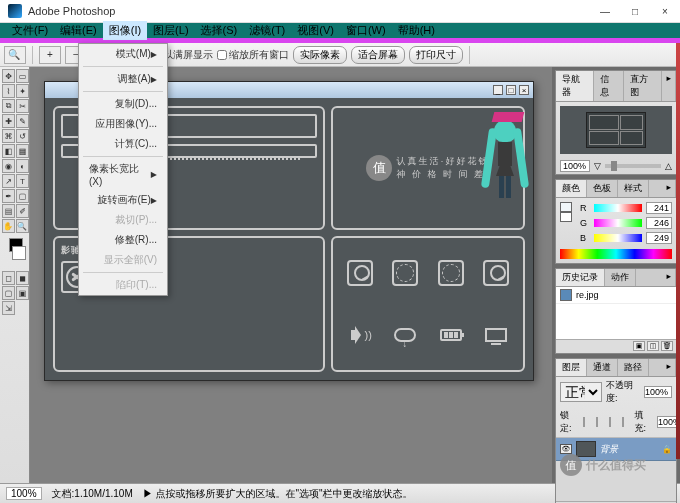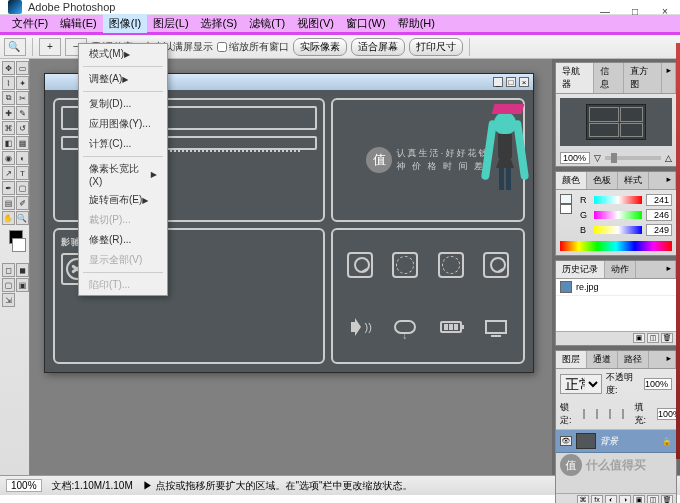--- a/index.html
+++ b/index.html
@@ -1,22 +1,22 @@
 <!DOCTYPE html>
 <html><head>
 <meta charset="utf-8">
 <style>
 *{margin:0;padding:0;box-sizing:border-box;font-family:"Microsoft YaHei",Arial,sans-serif;-webkit-user-select:none;user-select:none}
 body{width:680px;height:503px;background:#fff;overflow:hidden;position:relative}
-.titlebar{height:15px;background:#fff;display:flex;align-items:center;padding:0 8px;border-bottom:1px solid #ddd}
+.titlebar{height:23px;background:#fff;display:flex;align-items:center;padding:0 8px;border-bottom:1px solid #ddd}
 .titlebar .icon{width:14px;height:14px;background:linear-gradient(135deg,#001e36,#31a8ff);border-radius:2px;margin-right:6px}
 .titlebar .title{font-size:11px;color:#333}
 .winbtns{position:absolute;right:0;top:0;display:flex}
 .winbtns div{width:30px;height:23px;display:flex;align-items:center;justify-content:center;font-size:10px;color:#333}
-.menubar{height:20px;background:#f0abfc;display:flex;align-items:center;padding-left:6px;font-size:11px;border-bottom:3px solid #d946ef}
+.menubar{height:20px;background:#0f766e;display:flex;align-items:center;padding-left:6px;font-size:11px;border-bottom:5px solid #d946ef}
 .menubar span{padding:2px 6px;cursor:default}
 .menubar span.active{background:#cce8ff}
 .options{height:24px;background:linear-gradient(#f5f5f5,#e8e8e8);border-bottom:1px solid #bbb;display:flex;align-items:center;padding:0 4px;font-size:10px;color:#333;gap:4px}
 .options .tool-ico{width:22px;height:18px;border:1px solid #aaa;background:#eee;display:flex;align-items:center;justify-content:center}
 .options .sep{width:1px;height:18px;background:#bbb;margin:0 2px}
 .options .chk{display:flex;align-items:center;gap:2px}
 .options .chk input{width:10px;height:10px}
 .btn-sm{padding:1px 6px;border:1px solid #999;background:linear-gradient(#fff,#ddd);border-radius:7px;font-size:10px}
 .tabs-right{margin-left:auto;display:flex;gap:1px}
 .tabs-right .tab{padding:2px 8px;border:1px solid #999;background:#ddd;border-radius:3px 3px 0 0;font-size:10px}
@@ -70,21 +70,21 @@
 .spk::after{content:"";position:absolute;width:0;height:0;border-left:6px solid #ccc;border-top:9px solid transparent;border-bottom:9px solid transparent;left:4px}
 .spk-waves{position:absolute;left:14px;top:3px;color:#ccc;font-size:11px}
 .cloud{width:22px;height:14px;border:2px solid #ccc;border-radius:8px;position:relative}
 .cloud::after{content:"↓";position:absolute;color:#ccc;left:6px;top:8px;font-size:10px}
 .battery{width:22px;height:12px;border:2px solid #ccc;border-radius:2px;position:relative}
 .battery::before{content:"";position:absolute;left:2px;top:1px;width:4px;height:6px;background:#ccc;box-shadow:5px 0 #ccc,10px 0 #ccc}
 .battery::after{content:"";position:absolute;right:-4px;top:2px;width:2px;height:4px;background:#ccc}
 .monitor{width:22px;height:14px;border:2px solid #ccc;position:relative}
 .monitor::after{content:"";position:absolute;width:10px;height:2px;background:#ccc;left:4px;bottom:-5px}
 .dropdown{position:absolute;left:78px;top:43px;width:90px;background:#f0f0f0;border:1px solid #999;box-shadow:2px 2px 6px rgba(0,0,0,.3);font-size:10px;z-index:100}
-.dropdown .item{padding:3px 10px;display:flex;justify-content:flex-start;align-items:center;color:#333}
+.dropdown .item{padding:3px 10px;display:flex;justify-content:flex-end;align-items:center;color:#333}
 .dropdown .item.disabled{color:#aaa}
 .dropdown .item.hover{background:#cce8ff}
 .dropdown .sep{height:1px;background:#ccc;margin:2px 4px}
 .dropdown .arrow{font-size:8px}
 .right-panels{width:128px;background:#6b6b6b;display:flex;flex-direction:column;gap:4px;padding:3px}
 .rp{background:linear-gradient(#e8e8e8,#d8d8d8);border:1px solid #888;font-size:9px}
 .rp-tabs{display:flex;background:#ccc;border-bottom:1px solid #999}
 .rp-tabs span{padding:2px 6px;font-size:9px;border-right:1px solid #aaa}
 .rp-tabs span.active{background:#e8e8e8}
 .rp-tabs .x{margin-left:auto;padding:2px 4px}

